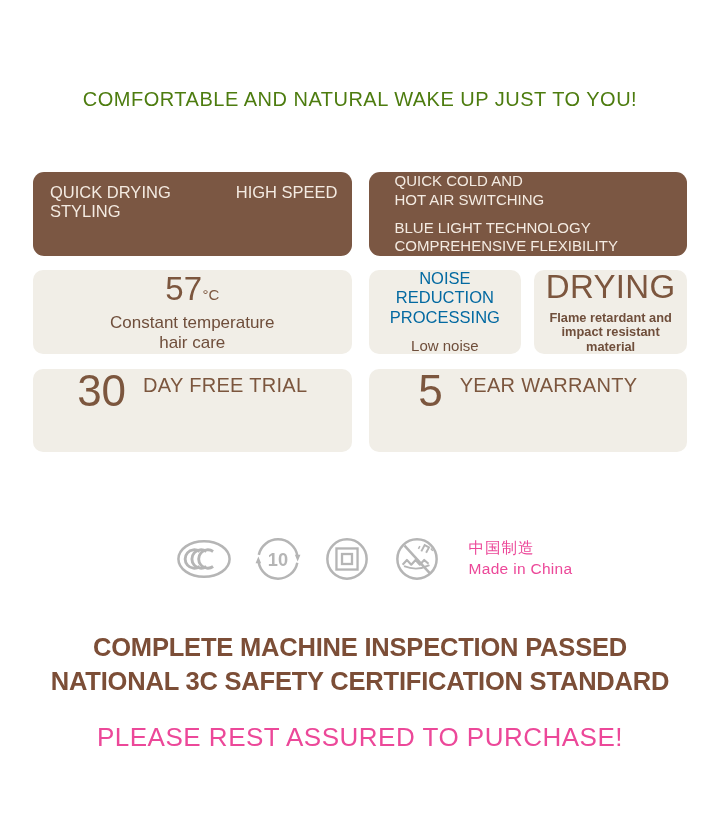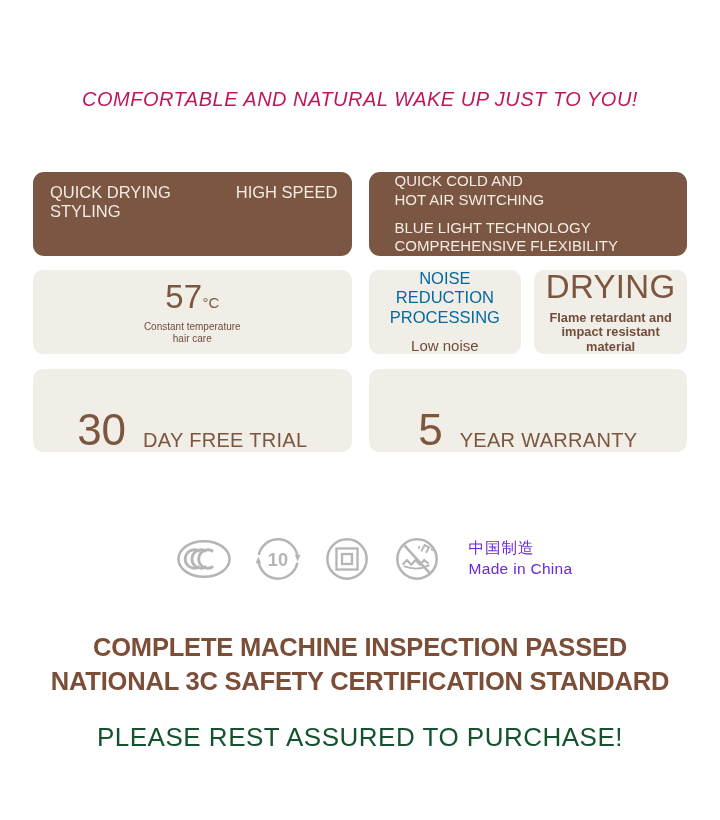--- a/index.html
+++ b/index.html
@@ -13,22 +13,21 @@
     box-sizing: border-box;
   }
   .pre { white-space: pre-line; }
 
   
   .headline {
     margin: 88px auto 0;
     text-align: center;
     font-size: 20px;
     letter-spacing: 0.5px;
-    color: #be185d;
-    font-style: italic;
+    color: #4d7c0f;
   }
 
   
   .row { width: 654px; margin: 0 auto; display: flex; gap: 17px; }
 
   
   .boxes { margin-top: 61px; }
   .brown-box {
     flex: 1;
     background: #7b5743;
@@ -72,52 +71,52 @@
     align-items: center;
     justify-content: center;
     text-align: center;
     padding: 14px 2px;
     box-sizing: border-box;
     color: #7c563e;
   }
   .card .big { font-size: 33px; line-height: 1; letter-spacing: 0.3px; }
   .card .unit { font-size: 15px; letter-spacing: 0; }
   .card .title2 { font-size: 16.5px; line-height: 1.18; color: #0369a1; }
-  .card .sub { font-size: 10px; line-height: 1.13; color: #6f4e3b; margin-top: 8px; }
+  .card .sub { font-size: 17px; line-height: 1.13; color: #6f4e3b; margin-top: 8px; }
   .card .sub.roomy { font-size: 15px; margin-top: 11px; }
   .card .sub.bold { font-weight: 700; font-size: 12.8px; }
 
   
   .promos { margin-top: 15px; }
   .promo {
     flex: 1;
     background: #f1eee7;
     border-radius: 10px;
     height: 83px;
     display: flex;
-    align-items: flex-end;
+    align-items: flex-start;
     justify-content: center;
     gap: 17px;
     color: #7c563e;
   }
   .promo .num { font-size: 44px; font-weight: 400; line-height: 1; }
   .promo .plabel { font-size: 20px; letter-spacing: 0.3px; margin-top: 5px; }
 
   
   .certs {
     margin-top: 84px;
     display: flex;
     align-items: center;
     justify-content: center;
     gap: 23px;
     transform: translateX(14px);
   }
   .certs svg { display: block; }
   .origin {
-    color: #6d28d9;
+    color: #ec4899;
     font-size: 15.5px;
     line-height: 1.35;
     letter-spacing: 0.3px;
     margin-left: 5px;
     text-align: left;
   }
   .origin .cn { letter-spacing: 1px; }
 
   
   .statement {
@@ -127,21 +126,21 @@
     font-size: 25.5px;
     line-height: 1.33;
     letter-spacing: -0.2px;
     color: #7c4e37;
   }
   .cta {
     margin-top: 23px;
     text-align: center;
     font-size: 26px;
     letter-spacing: 0.5px;
-    color: #14532d;
+    color: #ec4899;
   }
 </style>
 </head>
 <body>
 
 <div class="page">
 
   <div class="headline">COMFORTABLE AND NATURAL WAKE UP JUST TO YOU!</div>
 
   <div class="row boxes">

